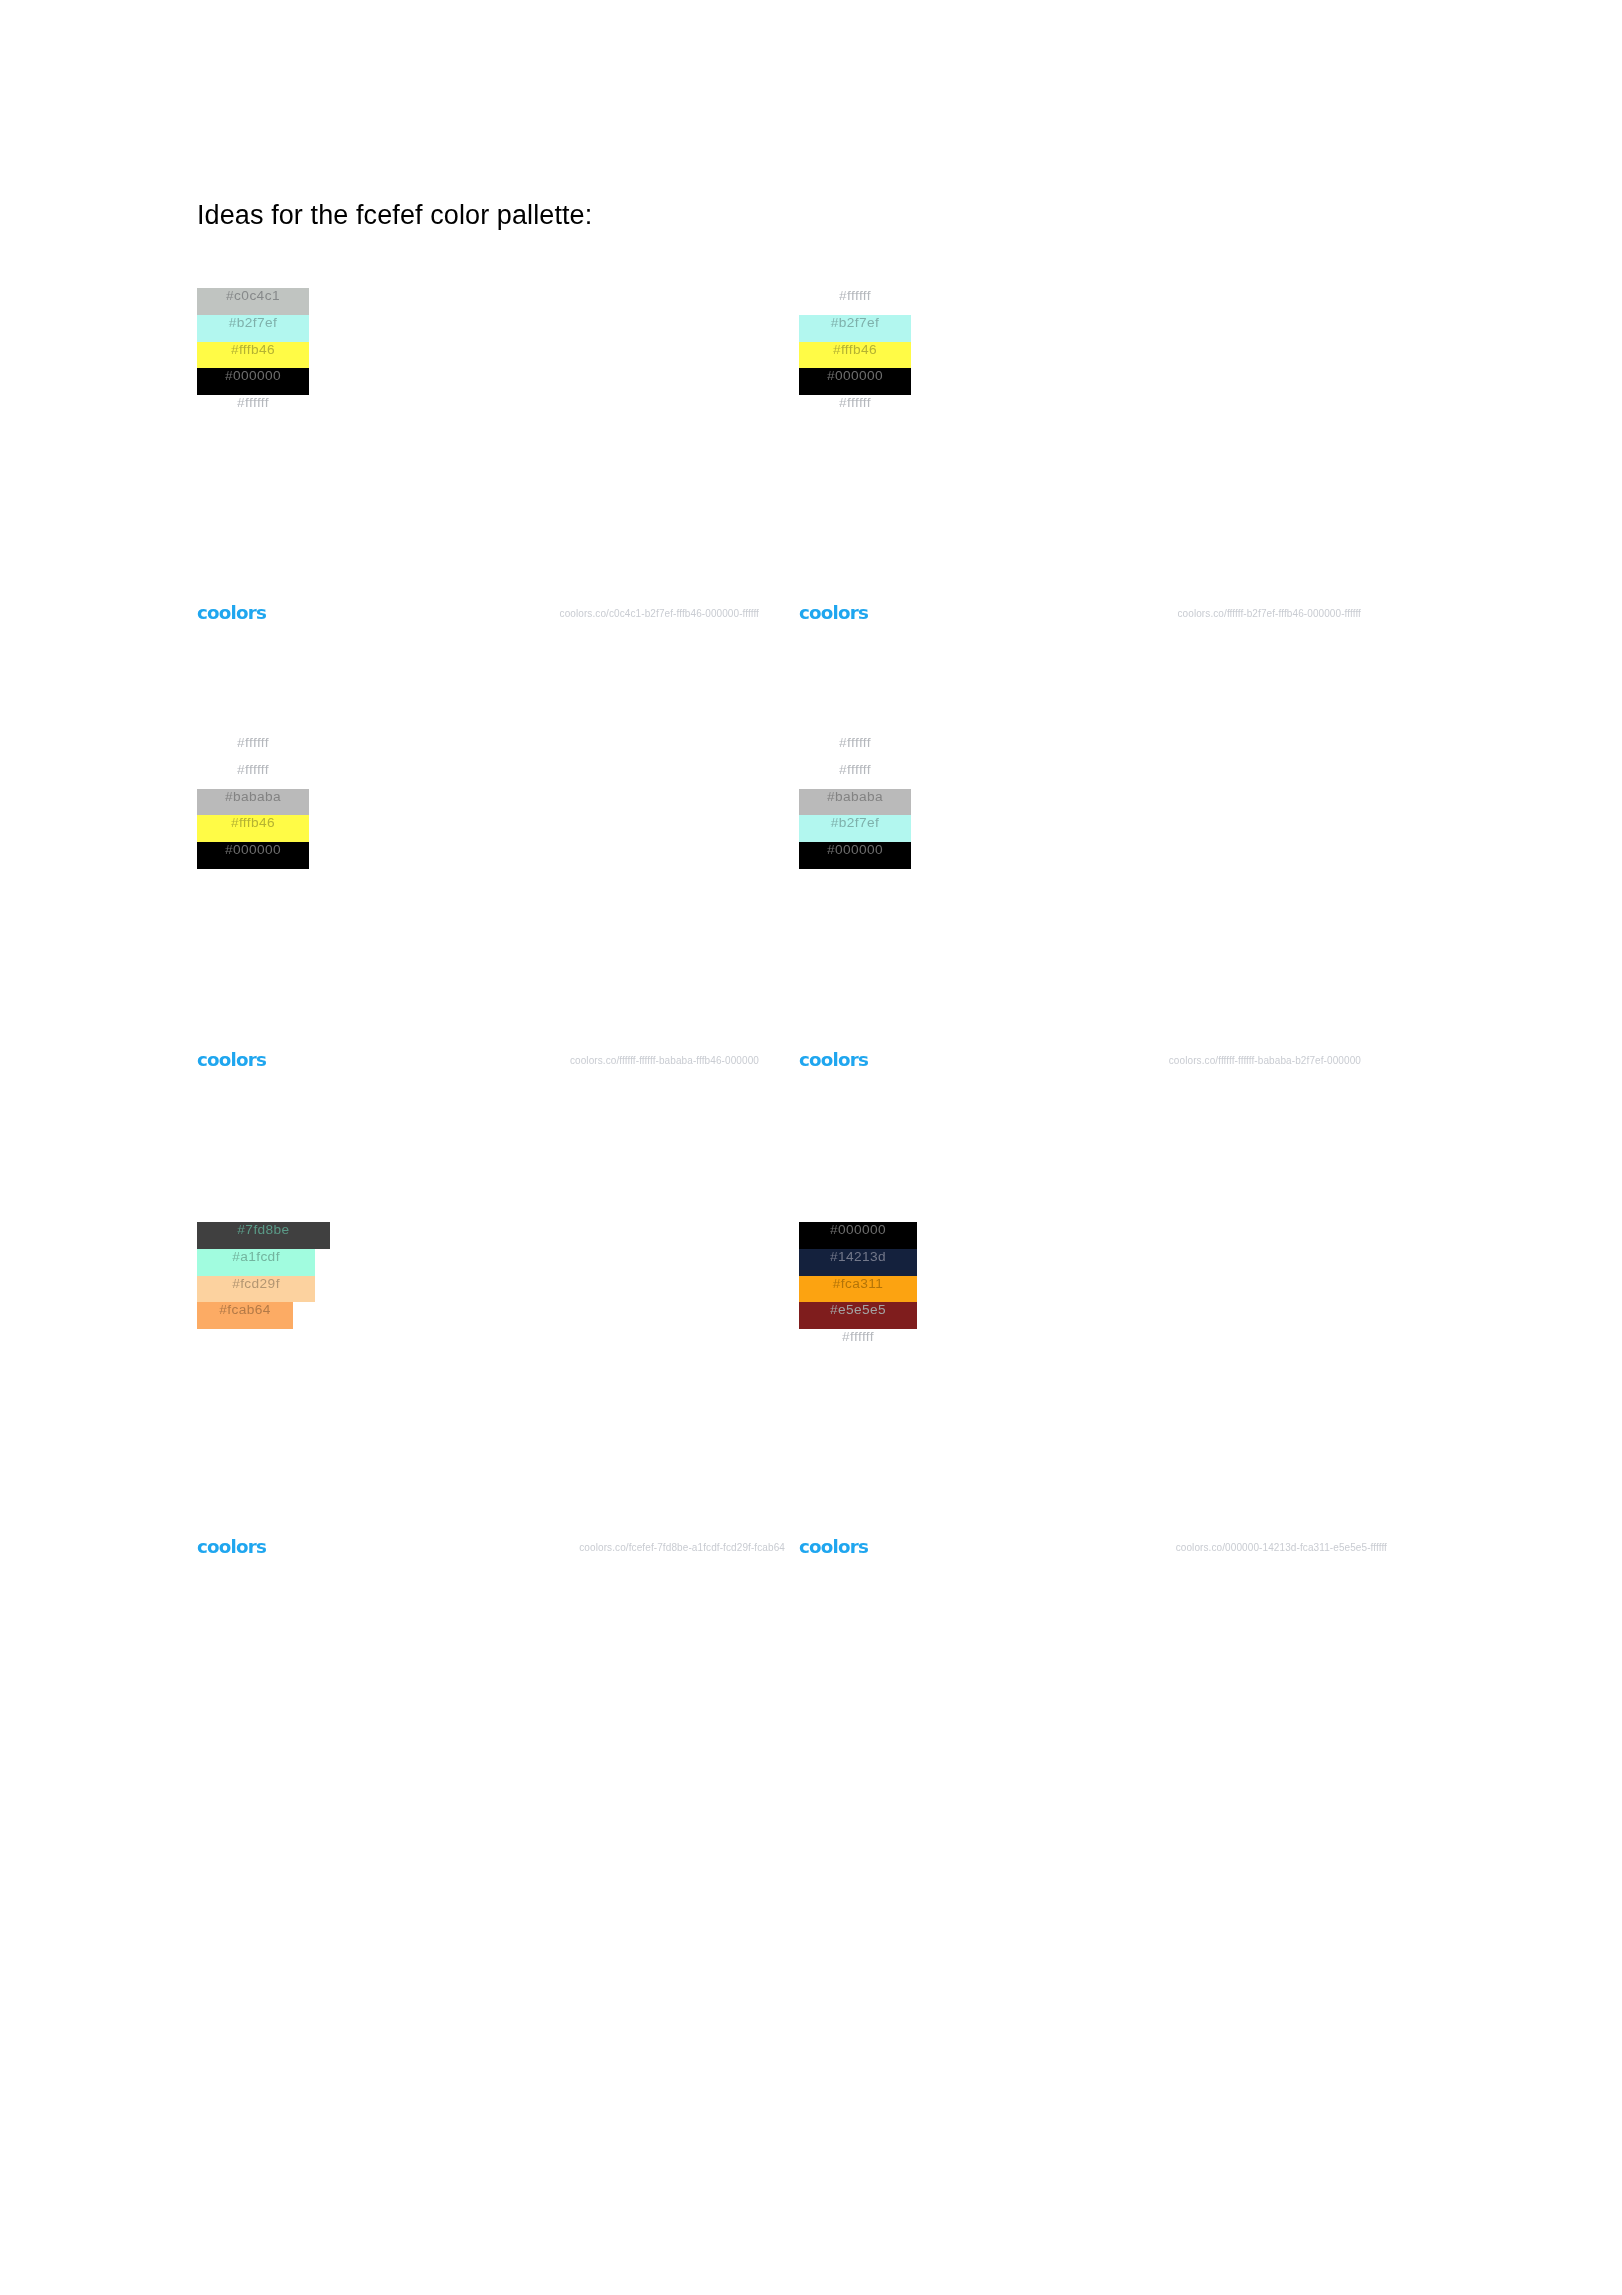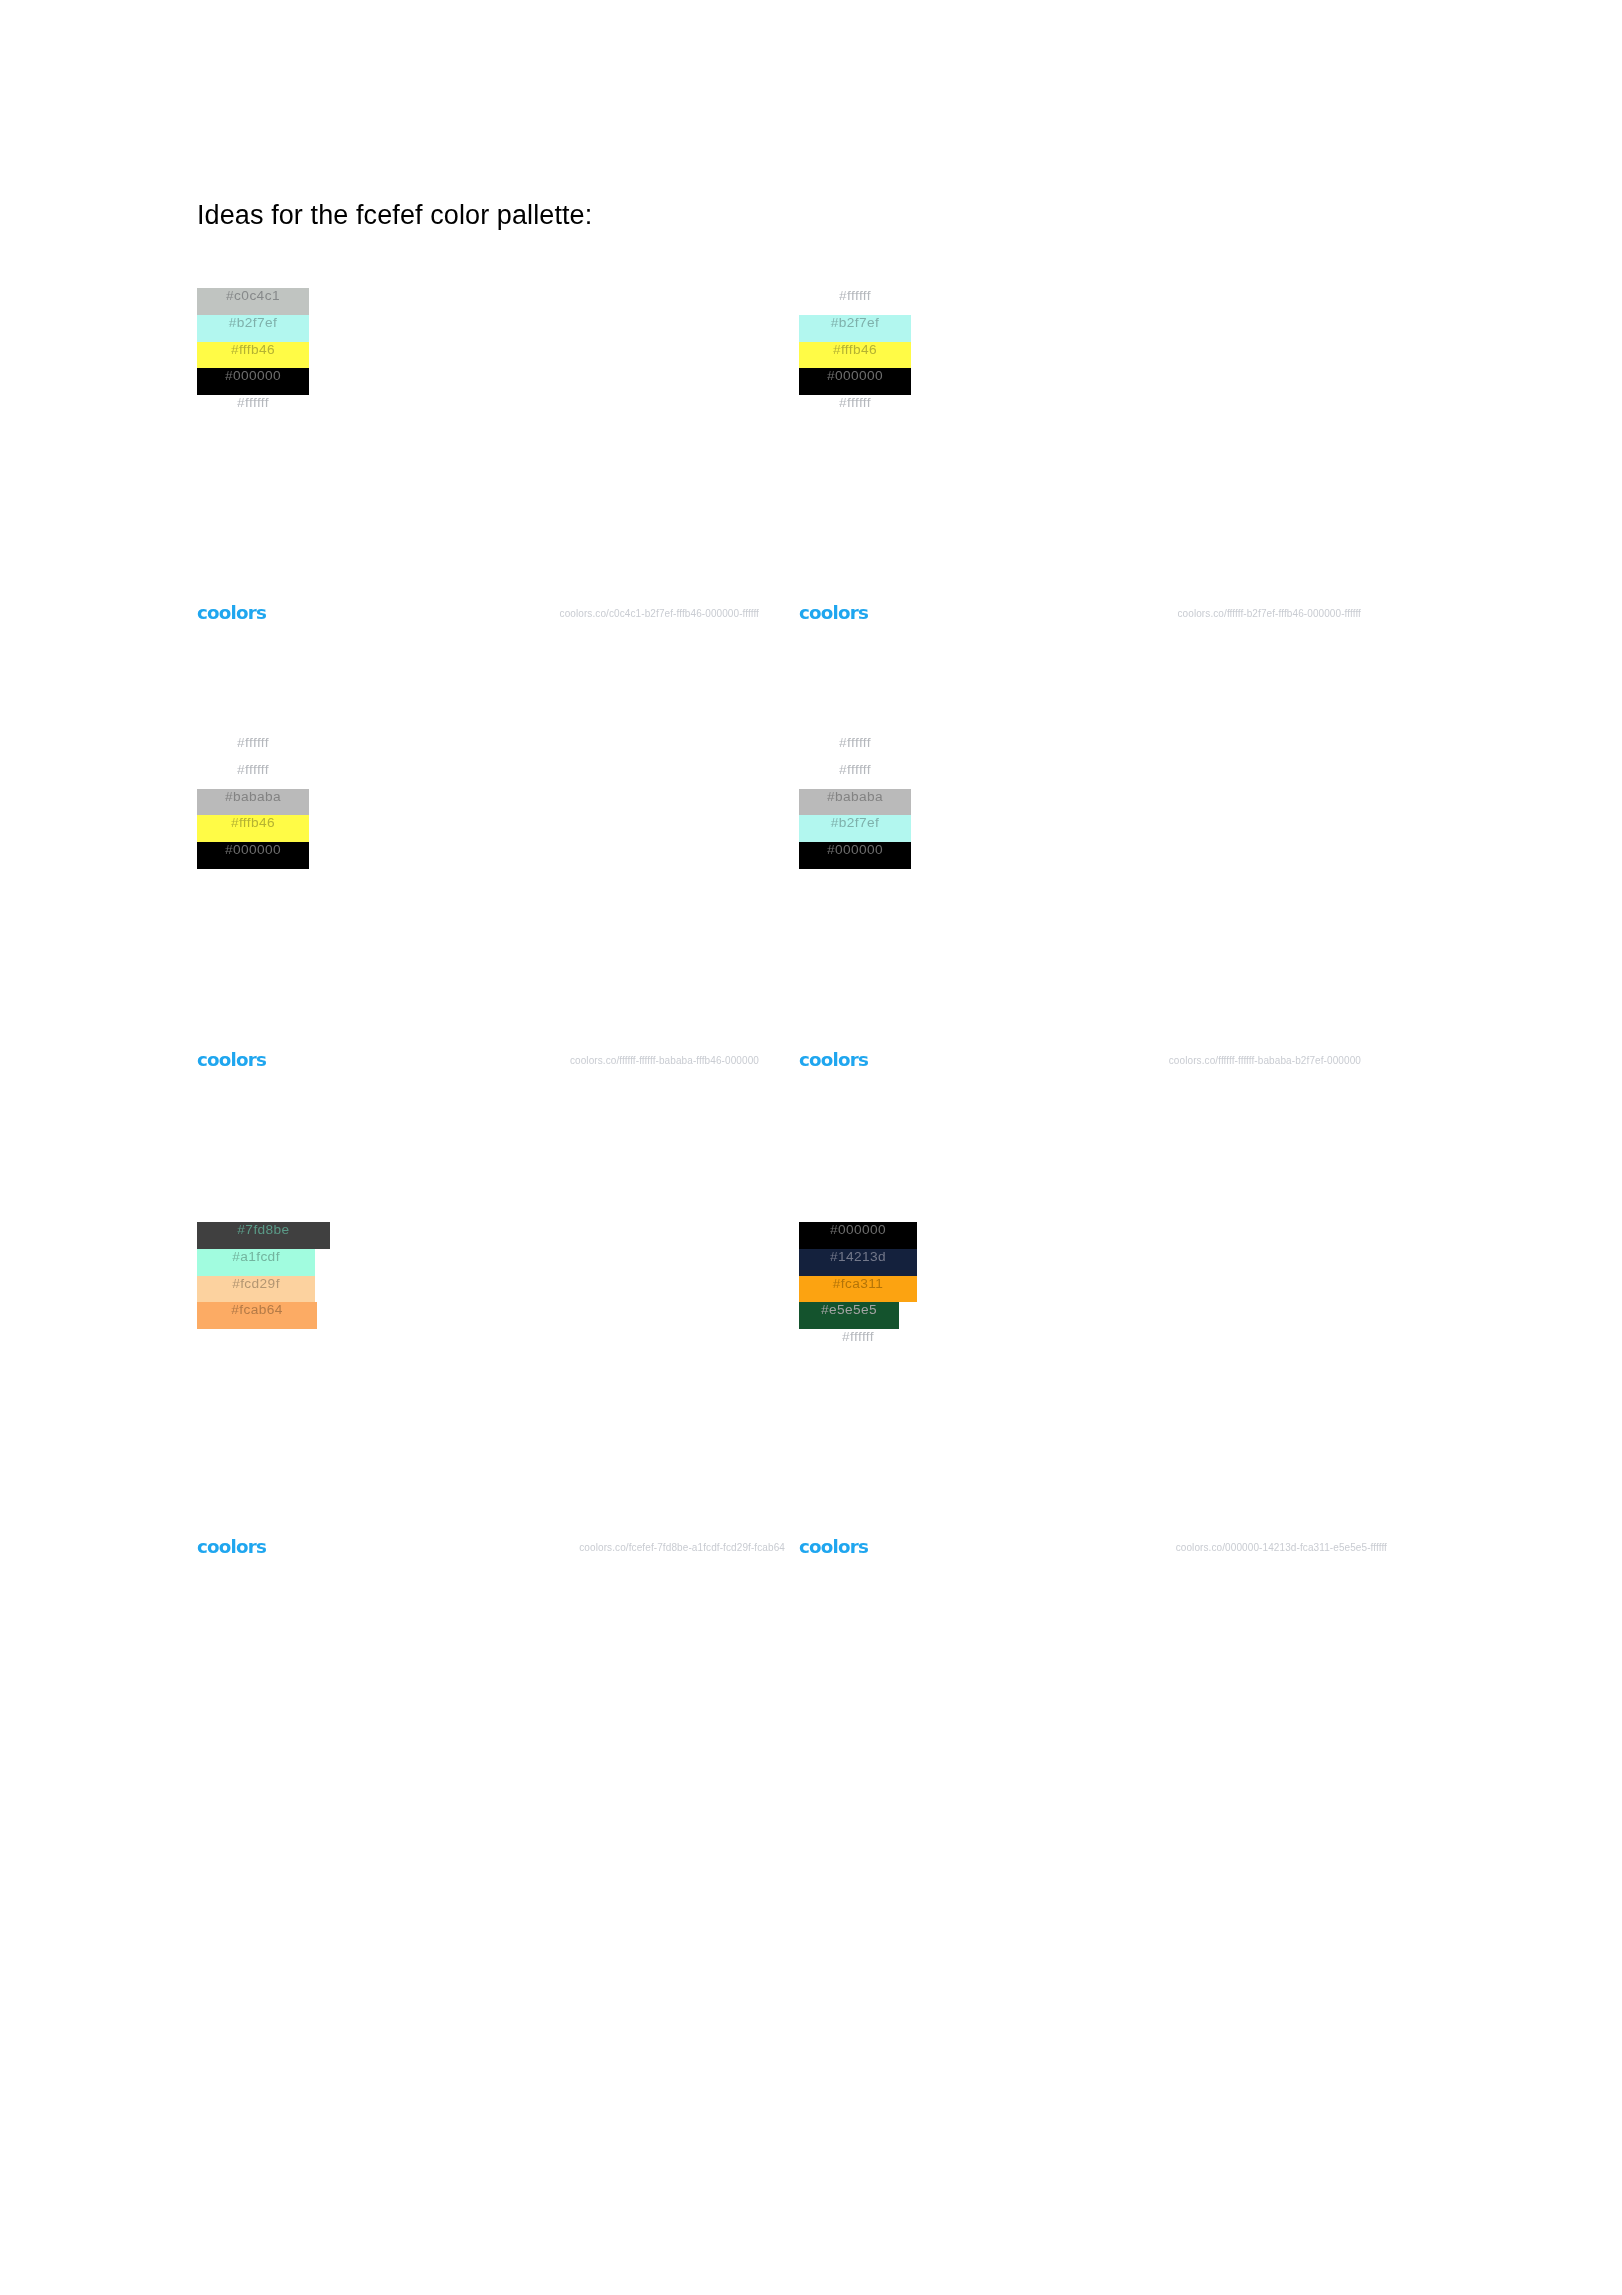--- a/index.html
+++ b/index.html
@@ -197,41 +197,41 @@
       <div class="swatch-row" style="height: 307px;">
         <div class="swatch" style="width: 133px; background: #404040;">
           <span class="swatch-label" style="color: rgb(90, 154, 135);">#7fd8be</span>
         </div>
         <div class="swatch" style="width: 118px; background: rgb(161, 252, 223);">
           <span class="swatch-label" style="color: rgb(115, 180, 158);">#a1fcdf</span>
         </div>
         <div class="swatch" style="width: 118px; background: rgb(252, 210, 159);">
           <span class="swatch-label" style="color: rgb(179, 150, 114);">#fcd29f</span>
         </div>
-        <div class="swatch" style="width: 120px; background: rgb(252, 171, 100);">
+        <div class="swatch" style="width: 96px; background: rgb(252, 171, 100);">
           <span class="swatch-label" style="color: rgb(179, 122, 71);">#fcab64</span>
         </div>
       </div>
       <div class="footer-row">
         <div class="coolors-logo" style="color: rgb(31, 166, 239);">coolors</div>
         <div class="coolors-url">coolors.co/fcefef-7fd8be-a1fcdf-fcd29f-fcab64</div>
       </div>
     </div>
   <div class="palette" id="palette-6" style="width: 588px;">
       <div class="swatch-row" style="height: 307px;">
         <div class="swatch" style="width: 118px; background: rgb(0, 0, 0);">
           <span class="swatch-label" style="color: rgb(110, 110, 110);">#000000</span>
         </div>
         <div class="swatch" style="width: 118px; background: rgb(20, 33, 61);">
           <span class="swatch-label" style="color: rgb(115, 120, 138);">#14213d</span>
         </div>
         <div class="swatch" style="width: 118px; background: rgb(252, 163, 17);">
           <span class="swatch-label" style="color: rgb(179, 116, 8);">#fca311</span>
         </div>
-        <div class="swatch" style="width: 100px; background: #14532d;">
+        <div class="swatch" style="width: 118px; background: #7f1d1d;">
           <span class="swatch-label" style="color: rgb(163, 163, 163);">#e5e5e5</span>
         </div>
         <div class="swatch" style="width: 118px; background: transparent;">
           <span class="swatch-label" style="color: rgb(181, 184, 189);">#ffffff</span>
         </div>
       </div>
       <div class="footer-row">
         <div class="coolors-logo" style="color: rgb(31, 166, 239);">coolors</div>
         <div class="coolors-url">coolors.co/000000-14213d-fca311-e5e5e5-ffffff</div>
       </div>

